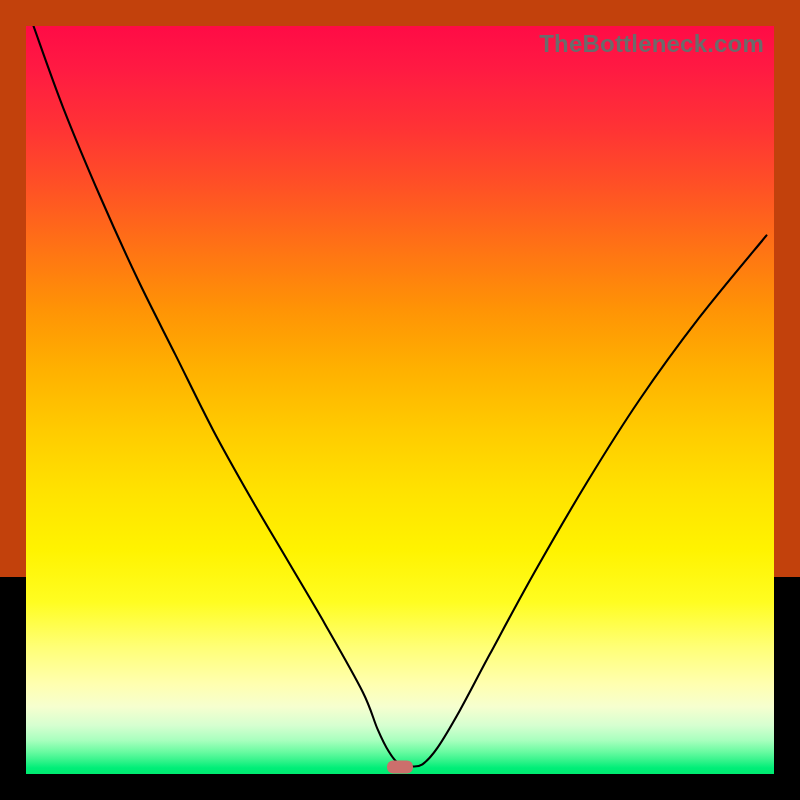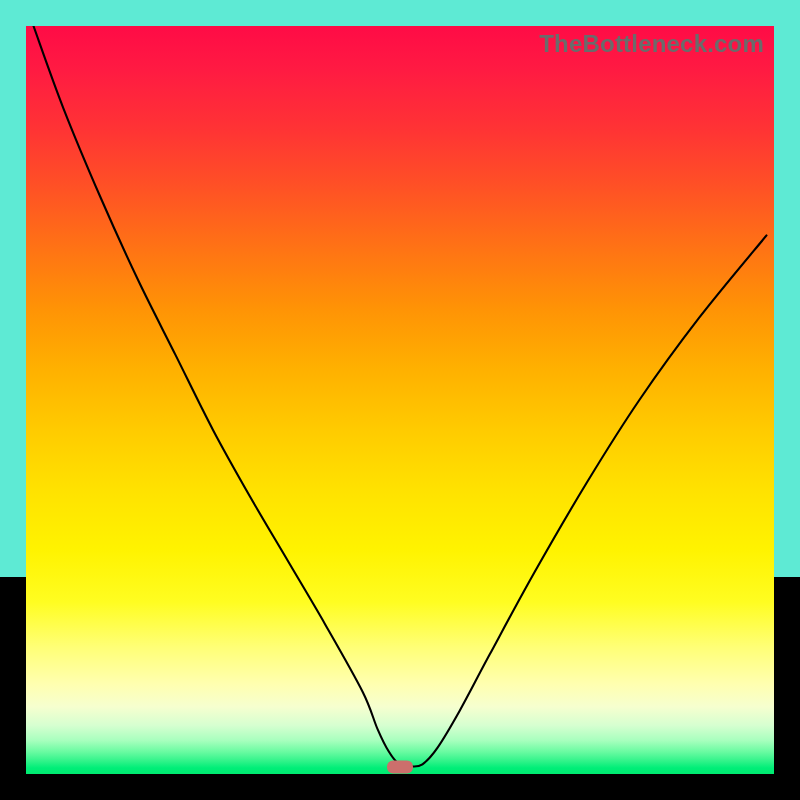--- a/index.html
+++ b/index.html
@@ -1,20 +1,20 @@
 <!DOCTYPE html>
 <html><head>
 <meta charset="utf-8">
 <style>
   * { margin: 0; padding: 0; box-sizing: border-box; }
   html, body { width: 800px; height: 800px; overflow: hidden; background: #000; }
   .frame {
     width: 800px;
     height: 577px;
-    background: #5eead4;
+    background: #c2410c;
     position: relative;
   }
   .plot {
     position: absolute;
     left: 26px;
     top: 26px;
     width: 748px;
     height: 748px;
     background: linear-gradient(to bottom,
       #ff0b46 0%,

